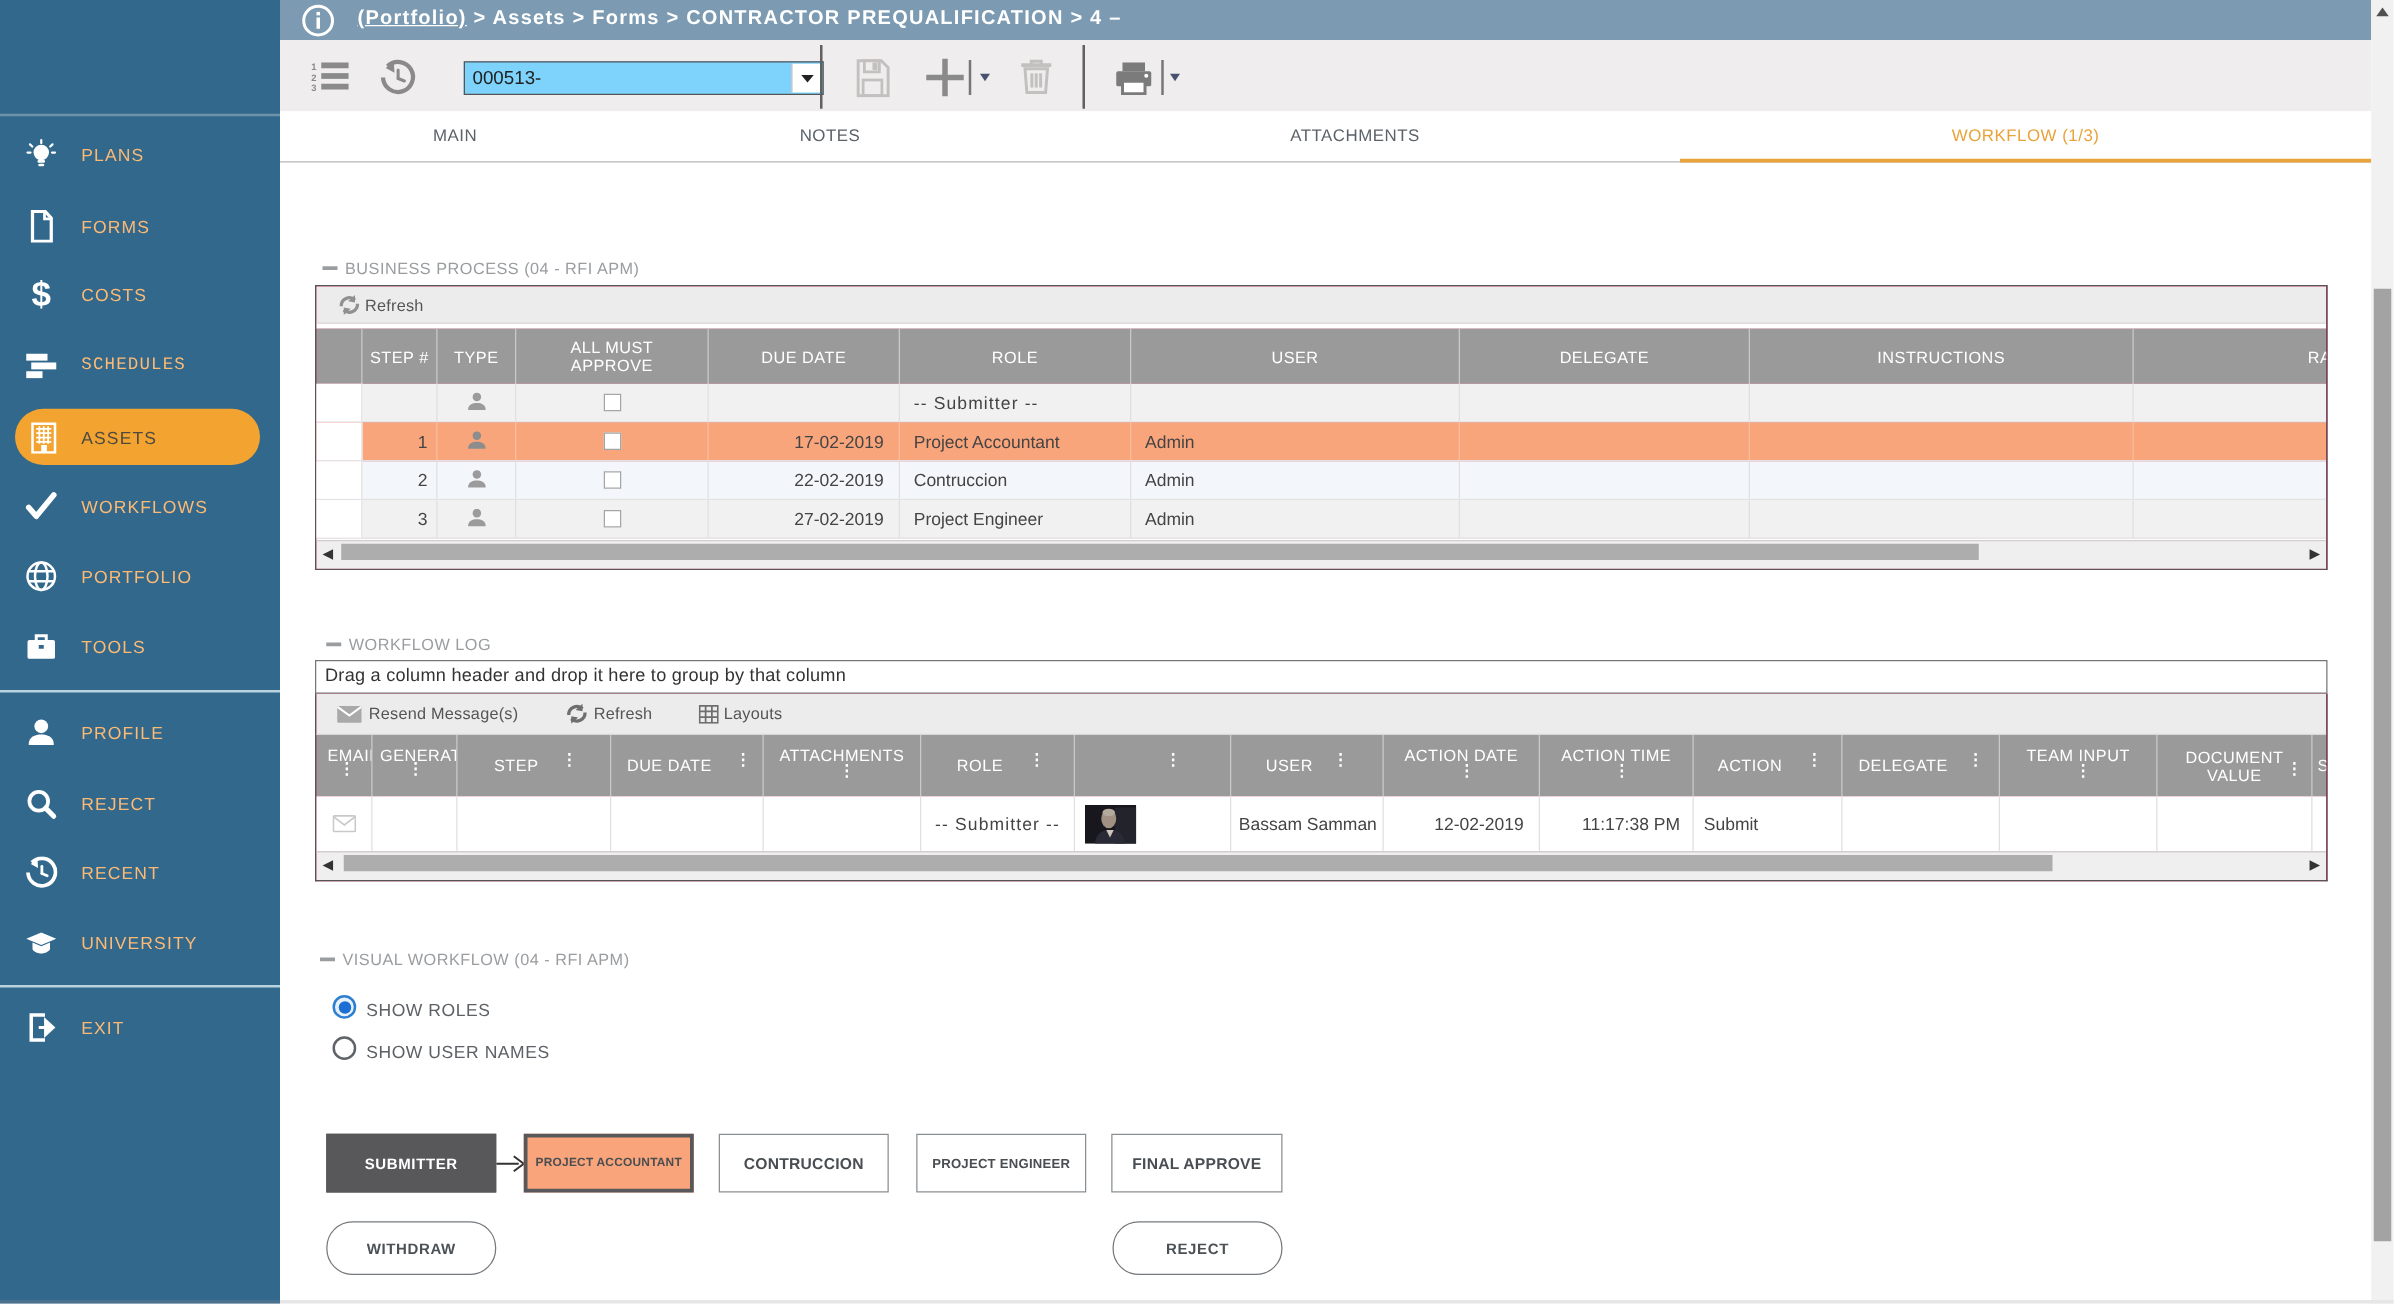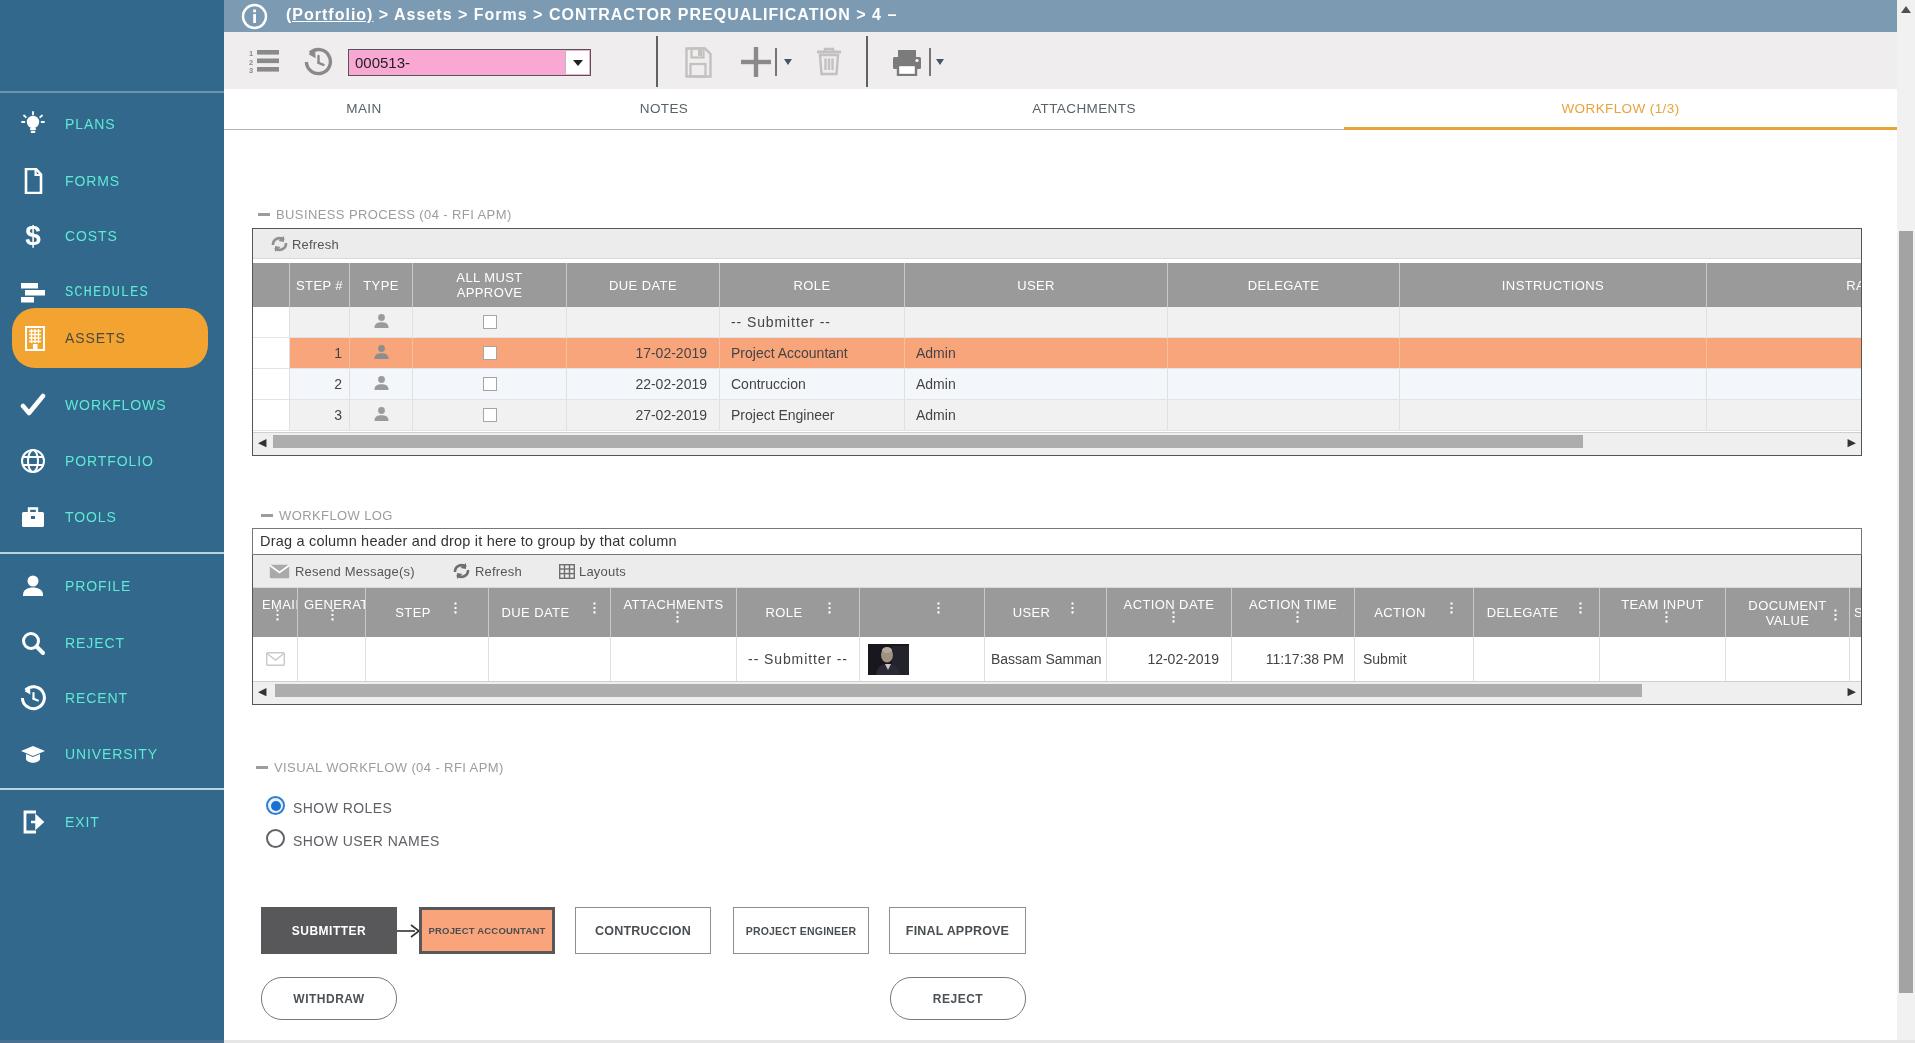--- a/index.html
+++ b/index.html
@@ -5,35 +5,35 @@
 * { margin:0; padding:0; box-sizing:border-box; }
 html,body { width:1915px; height:1043px; overflow:hidden; background:#fff;
   font-family:"Liberation Sans", sans-serif; position:relative; }
 .abs { position:absolute; }
 
 
 #sidebar { left:0; top:0; width:224px; height:1041px; background:#31688C; }
 .navitem { position:absolute; left:0; width:224px; height:56px; color:#fff; }
 .navitem .ic { position:absolute; left:20px; top:50%; transform:translateY(-50%); width:26px; height:26px; }
 .navitem .lbl { position:absolute; left:65px; top:50%; transform:translateY(-50%);
-  font-size:14px; letter-spacing:0.9px; color:#5eead4; }
+  font-size:14px; letter-spacing:0.9px; color:#fdba74; }
 .sep { position:absolute; left:0; width:224px; height:1.5px; background:#b9d2e0; }
 #assets-pill { position:absolute; left:12px; top:327px; width:196px; height:45px;
   background:#F2A330; border-radius:23px; }
 #assets-pill .lbl { color:#4e4a41; left:53px; }
 #assets-pill .ic { left:10px; }
 
 
 #topbar { left:224px; top:0; width:1673px; height:32px; background:#7C9BB2; color:#fff; }
 #crumb { position:absolute; left:62px; top:6px; font-size:16px; font-weight:bold; color:#fff; letter-spacing:1px;}
 #crumb u { text-decoration:underline; }
 
 
 #toolbar { left:224px; top:32px; width:1673px; height:57px; background:#EFEDED; }
-#combo { position:absolute; left:124px; top:17px; width:243px; height:27px; background:#f9a8d4;
+#combo { position:absolute; left:147px; top:17px; width:288px; height:27px; background:#7dd3fc;
   border:1.5px solid #555; }
 #combo .txt { position:absolute; left:6px; top:4px; font-size:15px; color:#222; }
 #combo .btn { position:absolute; right:1px; top:1px; width:24px; height:23px; background:#fff; border-left:1px solid #bbb;}
 #combo .btn:after { content:""; position:absolute; left:7px; top:9px; border:5px solid transparent; border-top:6px solid #222; }
 .tsep { position:absolute; top:4px; width:1.5px; height:51px; background:#616161; }
 
 
 #tabs { left:224px; top:89px; width:1673px; height:41px; background:#fff; border-bottom:1px solid #b5b5b5; }
 .tab { position:absolute; top:12px; font-size:13.5px; color:#5a6268; letter-spacing:0.4px; }
 #tab-active-line { position:absolute; left:1120px; bottom:-1px; width:553px; height:3px; background:#E9A33B; }
@@ -130,21 +130,21 @@
   <div class="navitem" style="top:264px;font-family:Liberation Mono, monospace;">
     <svg class="ic" viewBox="0 0 26 26">
         <g fill="#fff">
           <rect x="1" y="4" width="17" height="5.5"></rect>
           <rect x="5" y="11" width="20" height="5.5"></rect>
           <rect x="1" y="18" width="13" height="5.5"></rect>
         </g>
       </svg>
     <div class="lbl">SCHEDULES</div>
   </div>
-  <div class="navitem" id="assets-pill" style="top:308px; height:60px;">
+  <div class="navitem" id="assets-pill" style="top:327px; height:45px;">
     <svg class="ic" viewBox="0 0 26 26">
         <g fill="none" stroke="#fff" stroke-width="2">
           <rect x="4" y="2" width="18" height="23"></rect>
         </g>
         <g stroke="#fff" stroke-width="1.4">
           <line x1="7" y1="6" x2="19" y2="6"></line>
           <line x1="7" y1="9.5" x2="19" y2="9.5"></line>
           <line x1="7" y1="13" x2="19" y2="13"></line>
           <line x1="7" y1="16.5" x2="19" y2="16.5"></line>
           <line x1="9.5" y1="4" x2="9.5" y2="18"></line>

